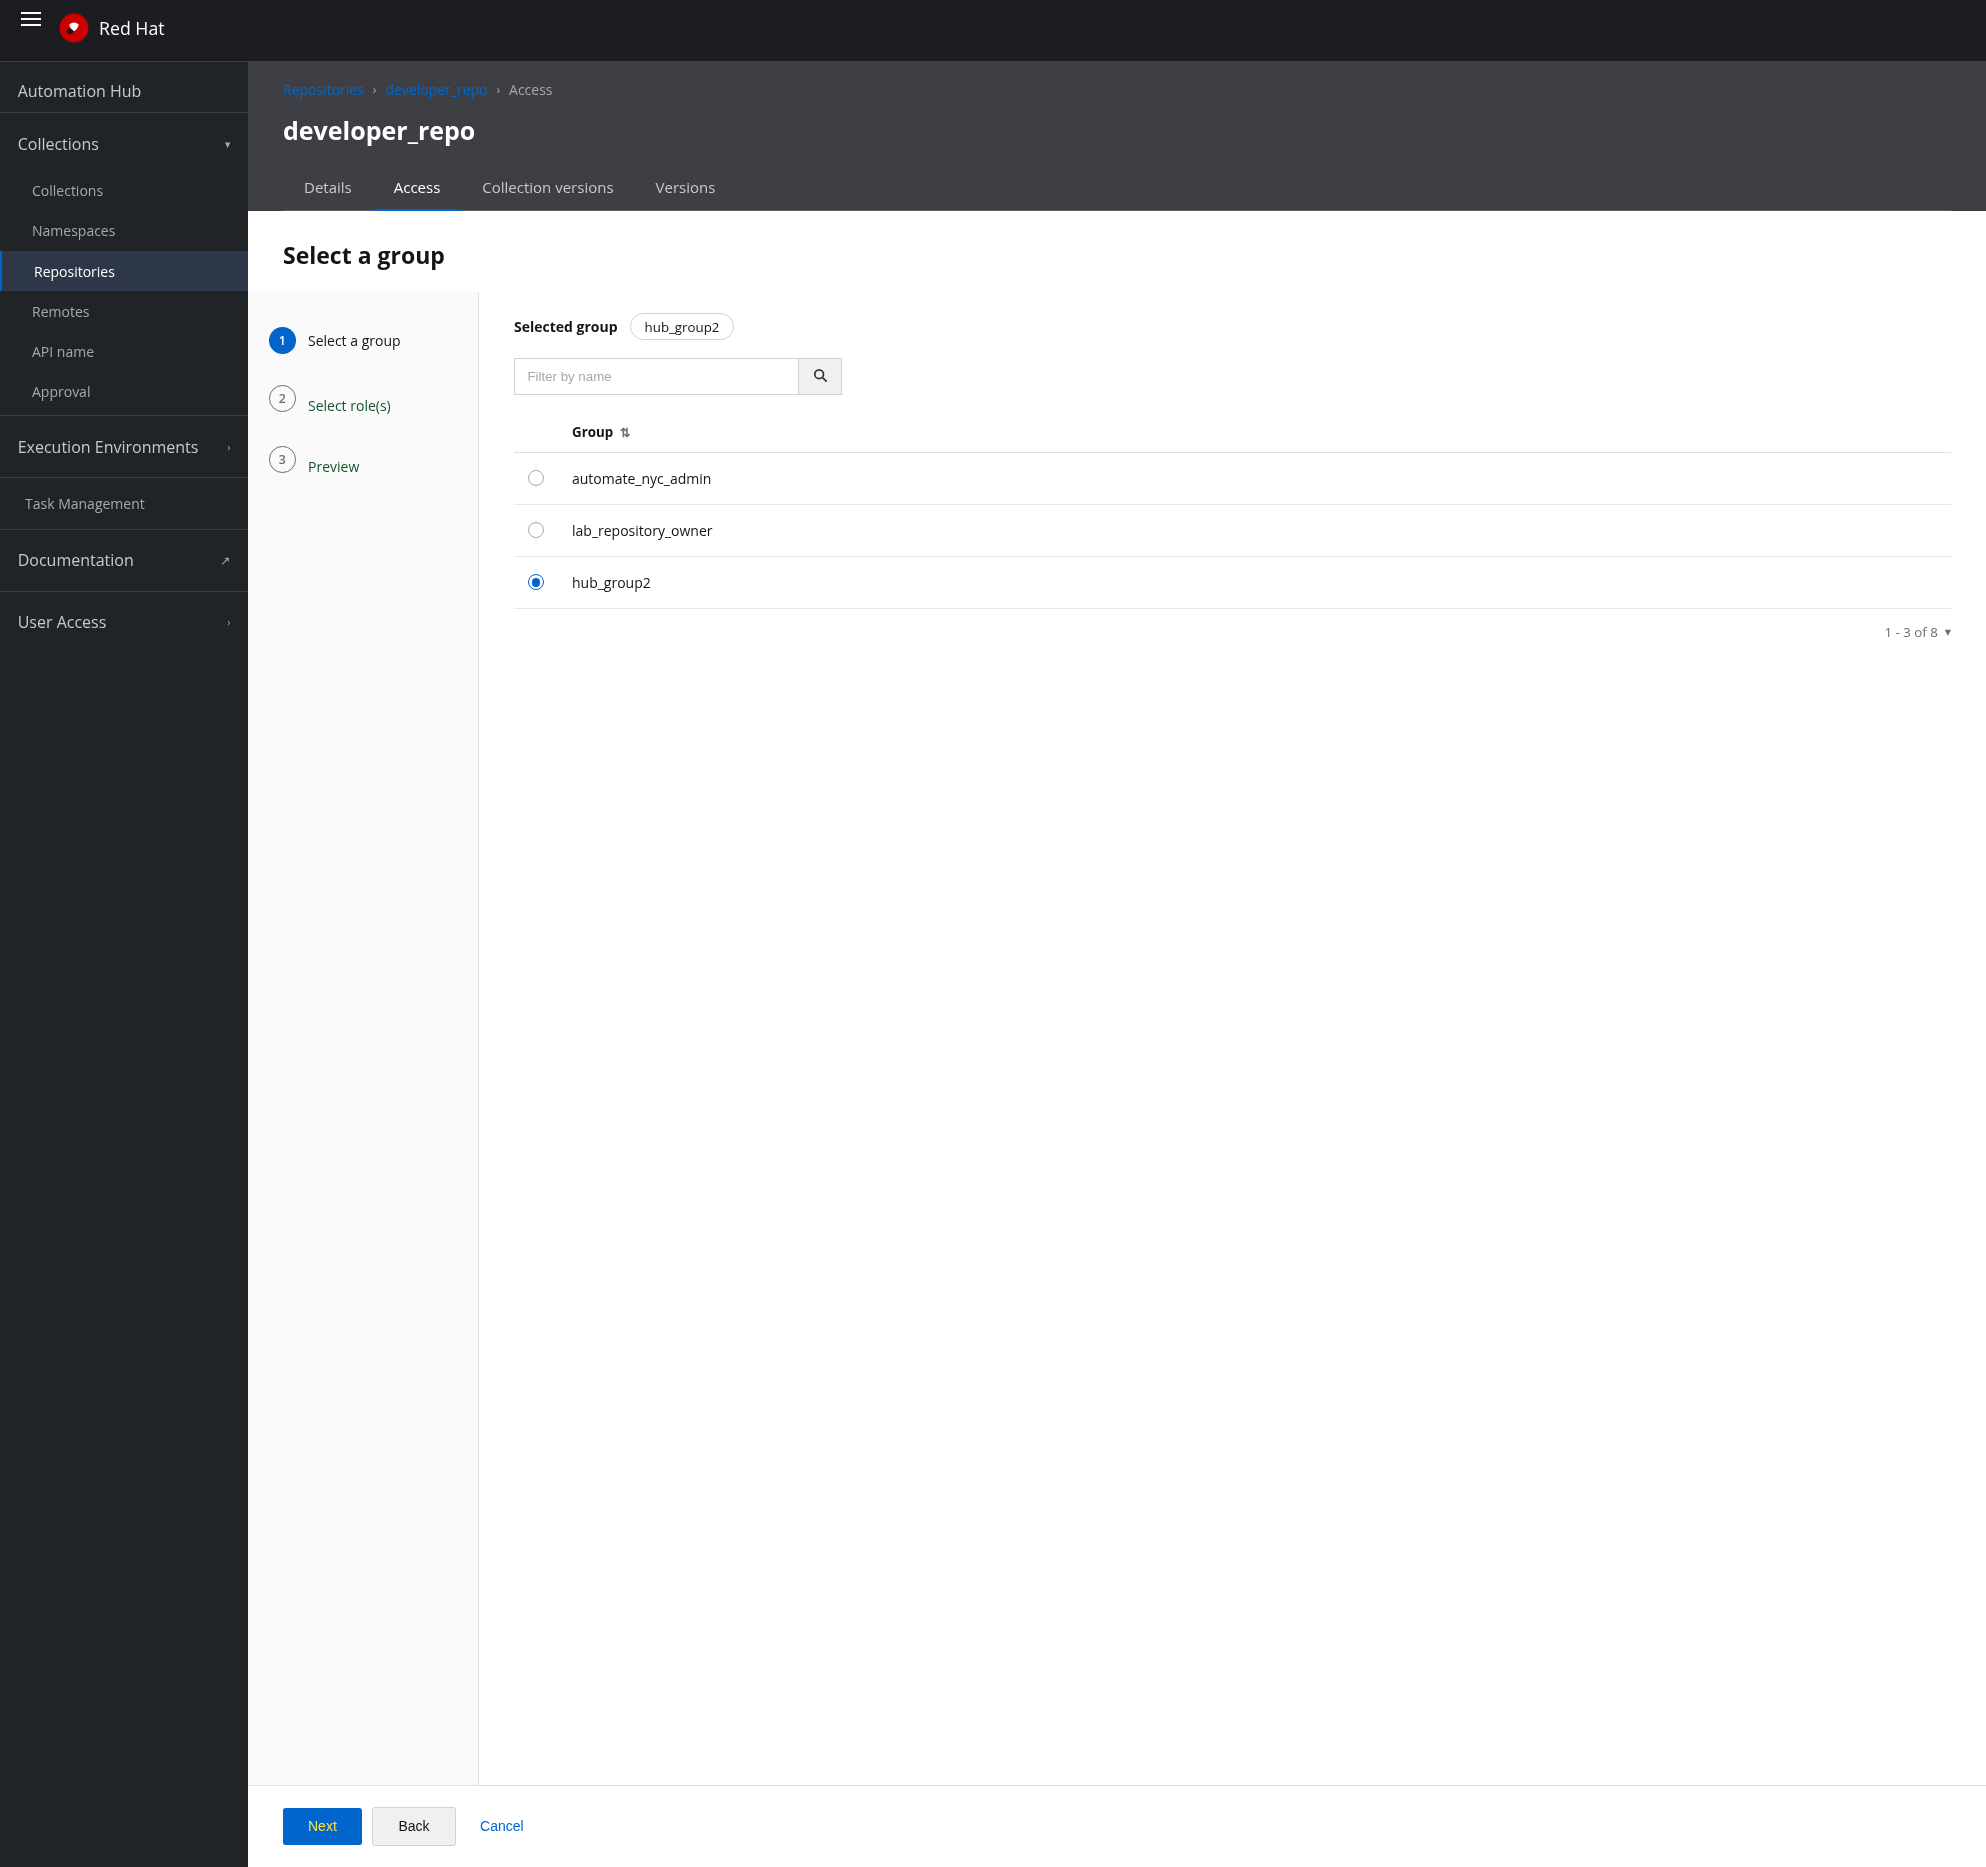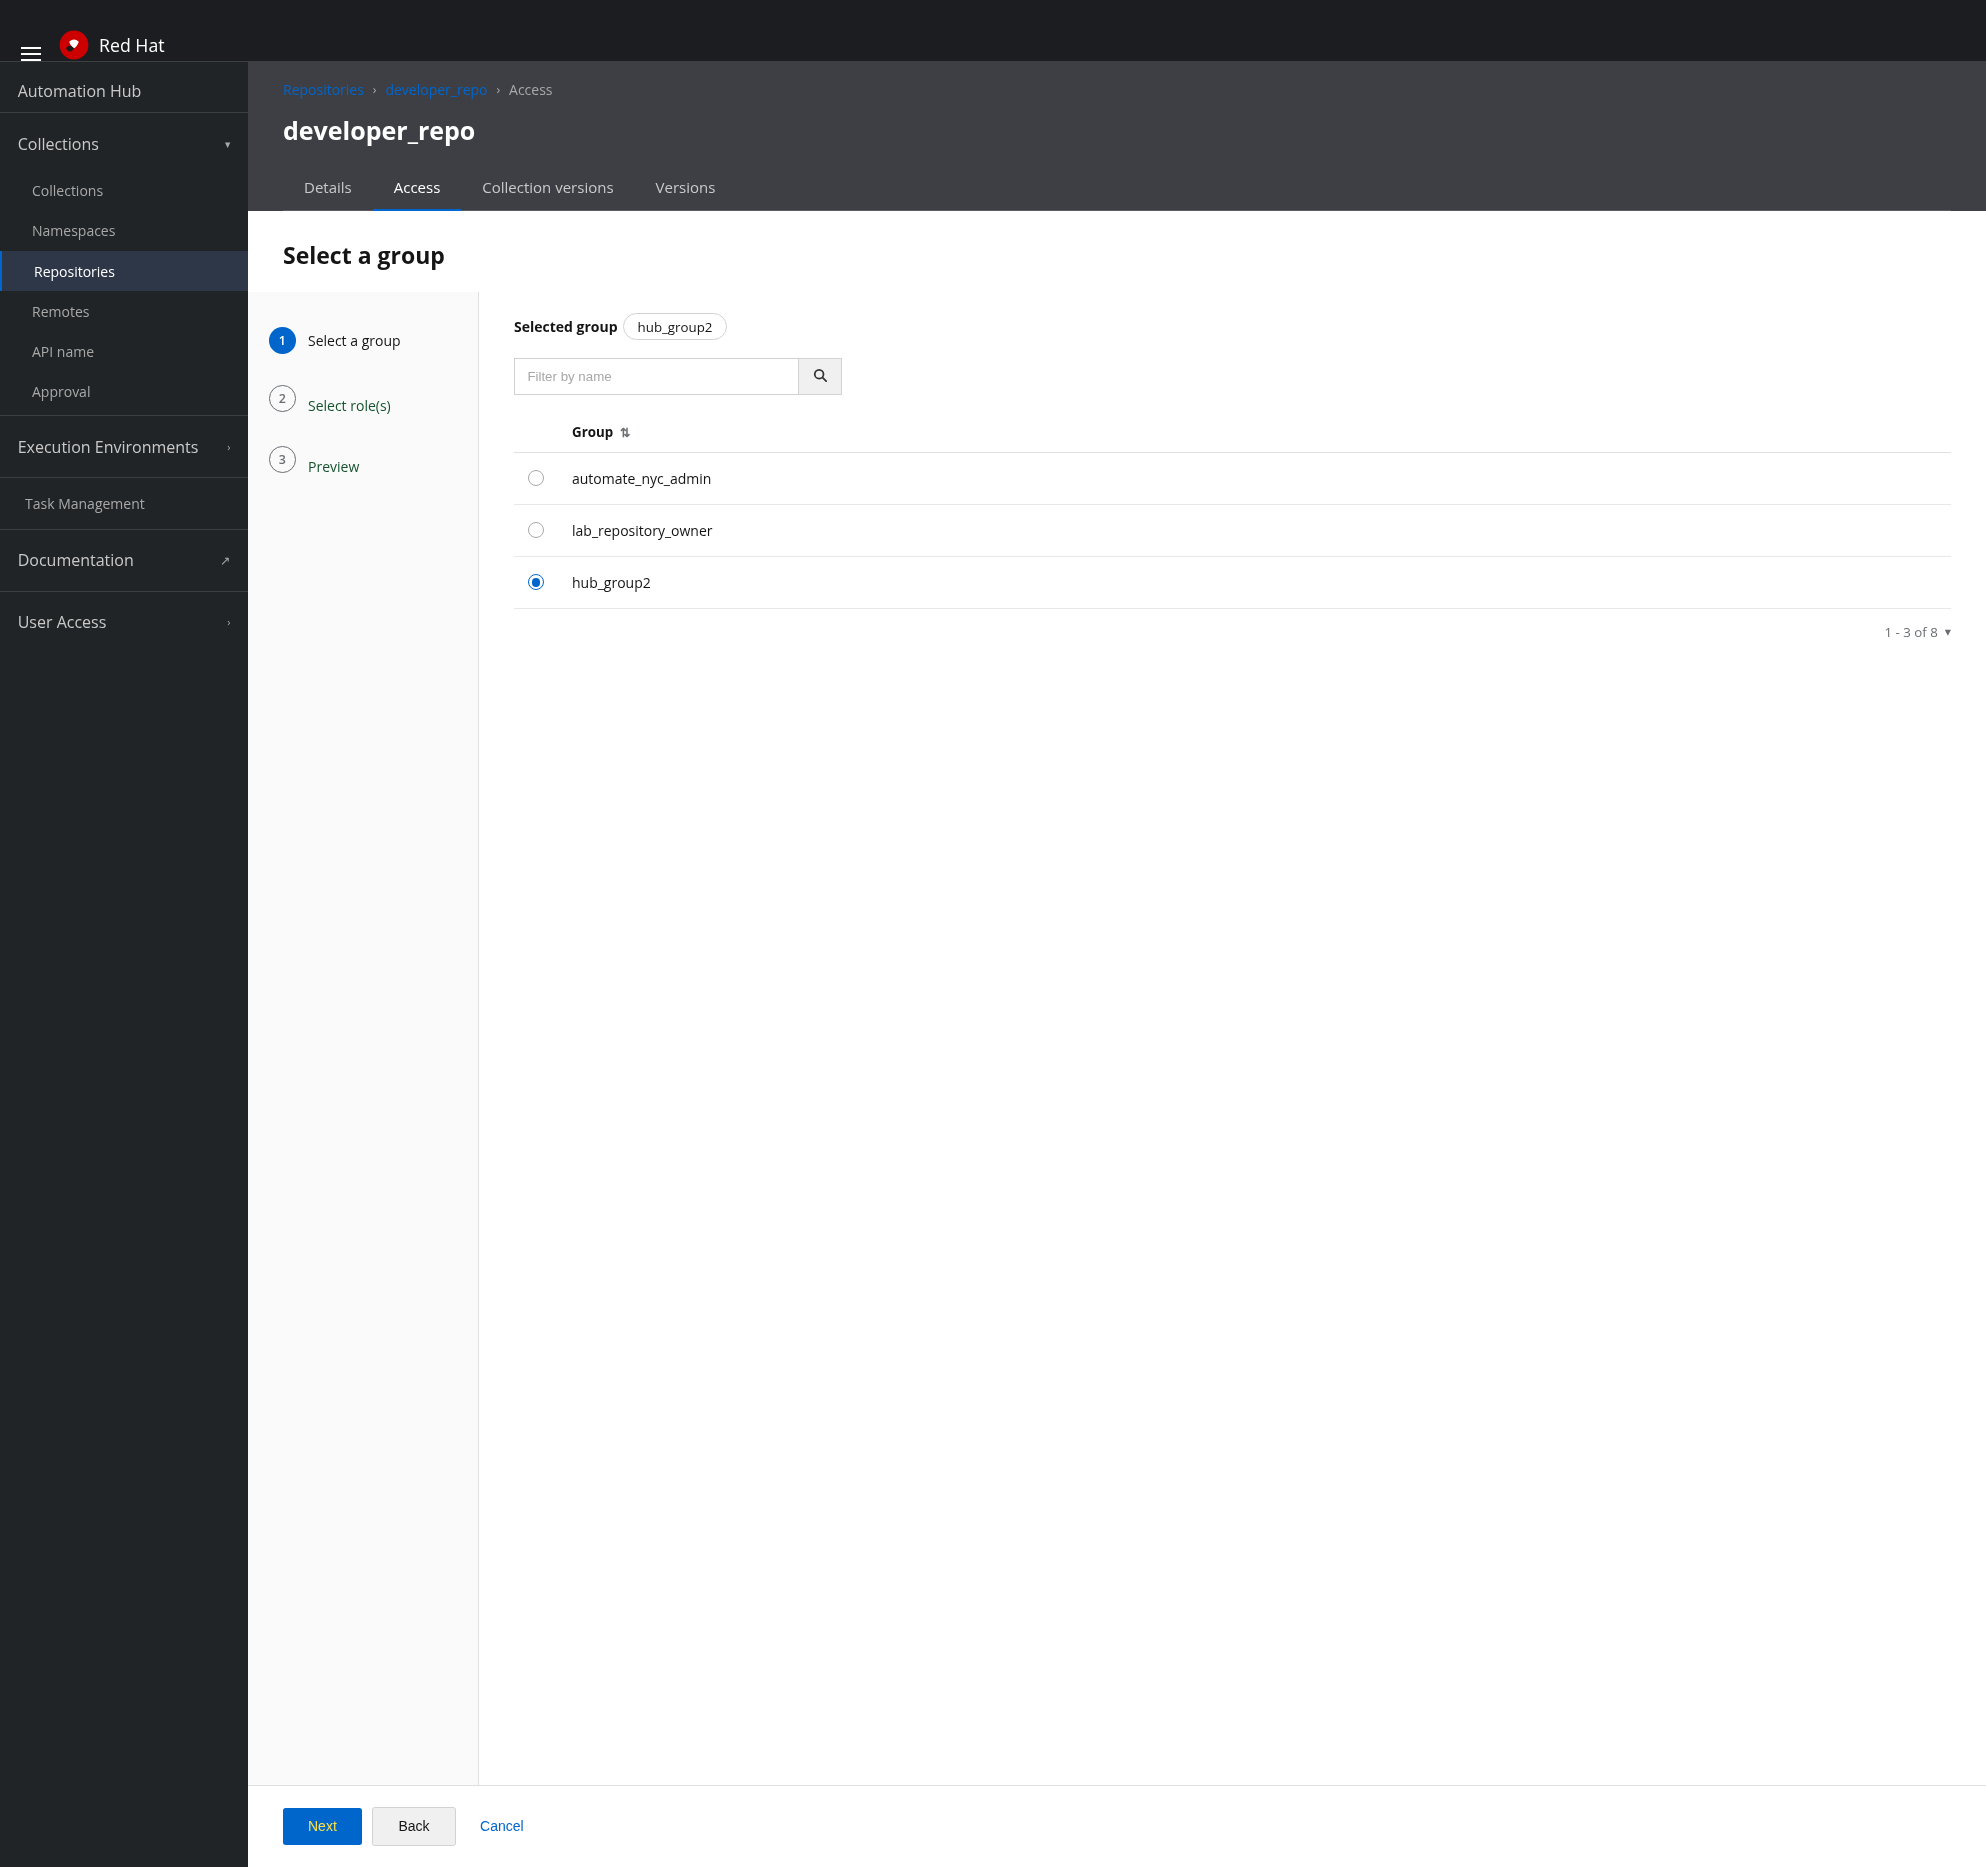--- a/index.html
+++ b/index.html
@@ -3,22 +3,22 @@
   <meta charset="utf-8">
   <style>
     * { box-sizing: border-box; margin: 0; padding: 0; }
     body { font-family: 'RedHatDisplay', 'Open Sans', Arial, sans-serif; background: #1b1d21; color: #fff; display: flex; flex-direction: column; min-height: 100vh; }
 
     
     .top-nav {
       background: #1b1d21;
       height: 62px;
       display: flex;
-      align-items: flex-end;
-      padding: 0 21px;
+      align-items: flex-start;
+      padding: 12px 21px;
       gap: 17.7px;
       border-bottom: 0.9px solid #3c3f42;
       flex-shrink: 0;
     }
     .hamburger-icon { cursor: pointer; display: flex; flex-direction: column; gap: 4.4px; }
     .hamburger-icon span { display: block; width: 19.5px; height: 1.8px; background: #fff; }
     .brand { display: flex; align-items: center; gap: 8.9px; }
     .brand-logo { width: 32px; height: 32px; }
     .brand-name { font-size: 17.7px; font-weight: 500; color: #fff; }
 
@@ -175,21 +175,21 @@
       flex: 1;
       padding: 21px 35px;
       display: flex;
       flex-direction: column;
     }
 
     
     .selected-group-row {
       display: flex;
       align-items: center;
-      gap: 5px;
+      gap: 12px;
       margin-bottom: 17.7px;
     }
     .selected-group-label {
       font-size: 14px;
       font-weight: 700;
       color: #151515;
     }
     .selected-group-badge {
       background: #fff;
       border: 0.9px solid #d2d2d2;

